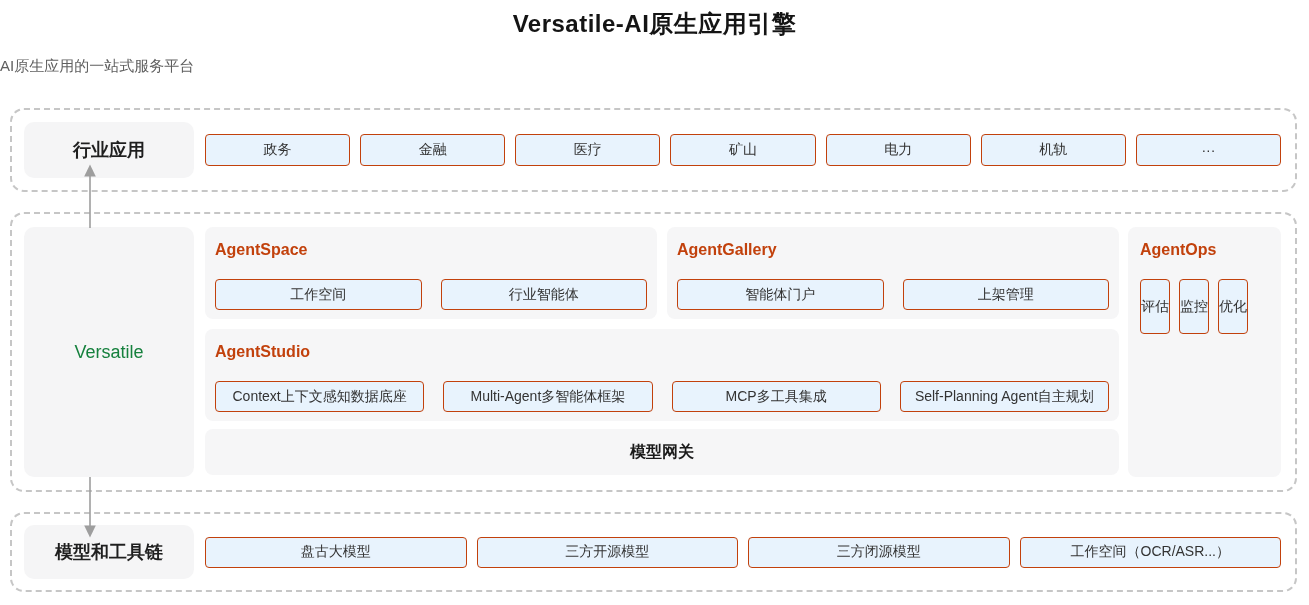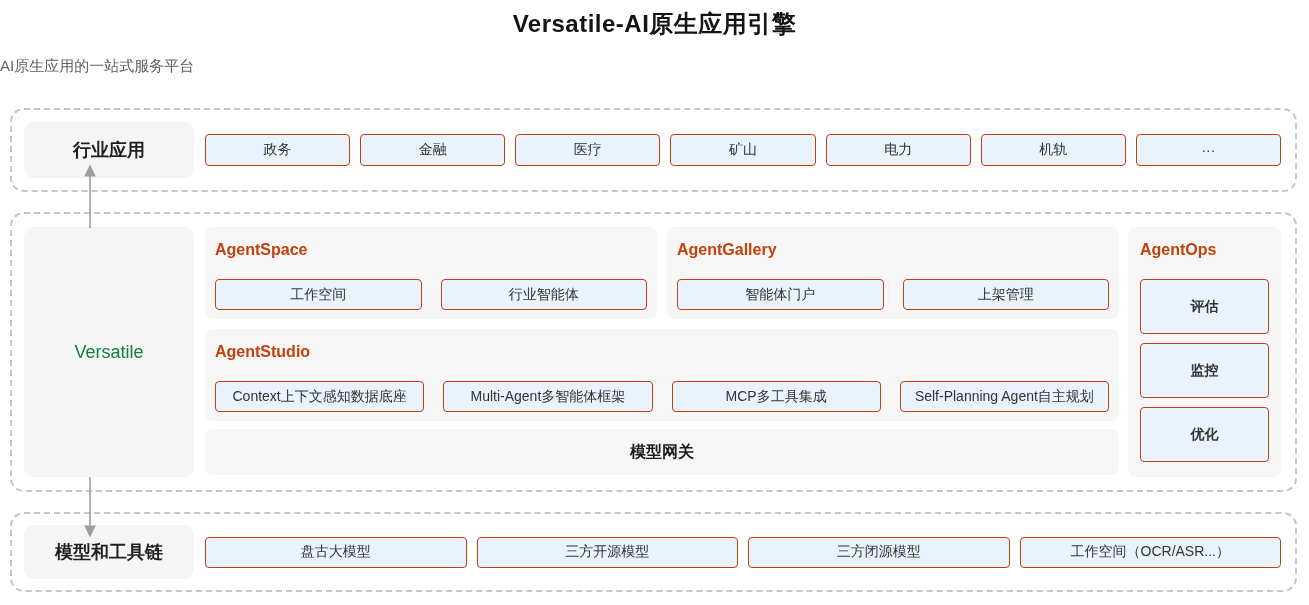--- a/index.html
+++ b/index.html
@@ -137,24 +137,22 @@
     flex: 0 0 153px;
     margin-left: 9px;
     background: #f6f6f7;
     border-radius: 8px;
     padding: 13px 12px 12px;
     display: flex;
     flex-direction: column;
   }
   .agentops-chips {
     display: flex;
-    flex-direction: column;
     gap: 9px;
     margin-top: 19px;
-    font-weight: bold;
   }
   .agentops-chips .chip { flex: none; height: 55px; }
 
   .arrows-overlay {
     position: absolute;
     inset: 0;
     width: 1309px;
     height: 605px;
     pointer-events: none;
     z-index: 5;

